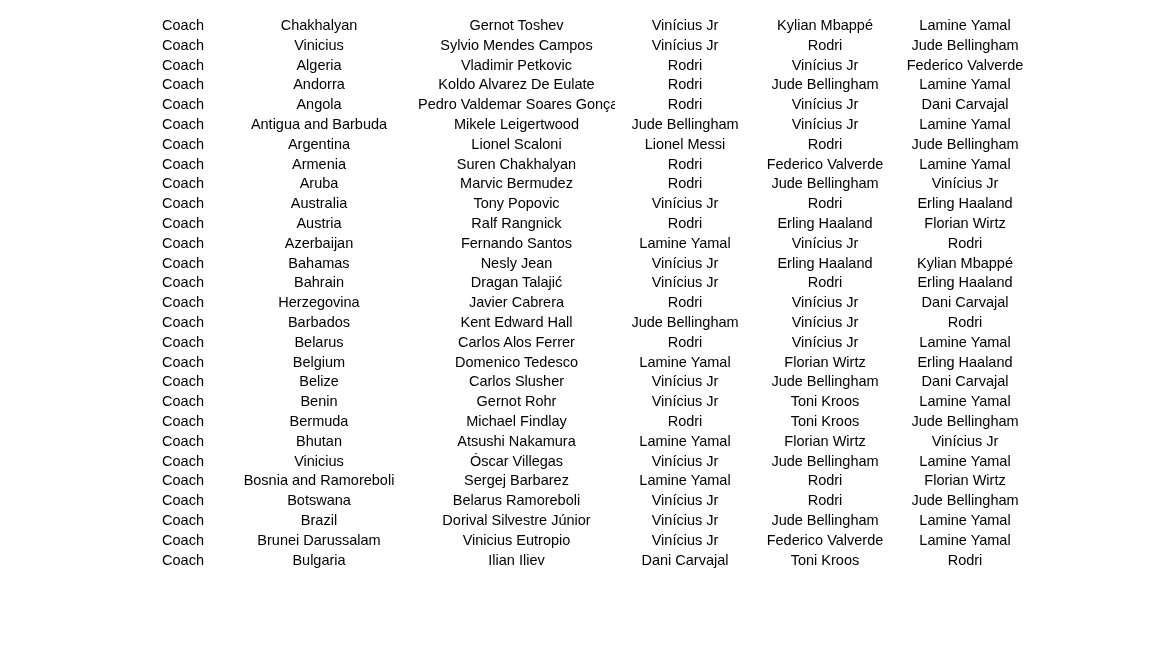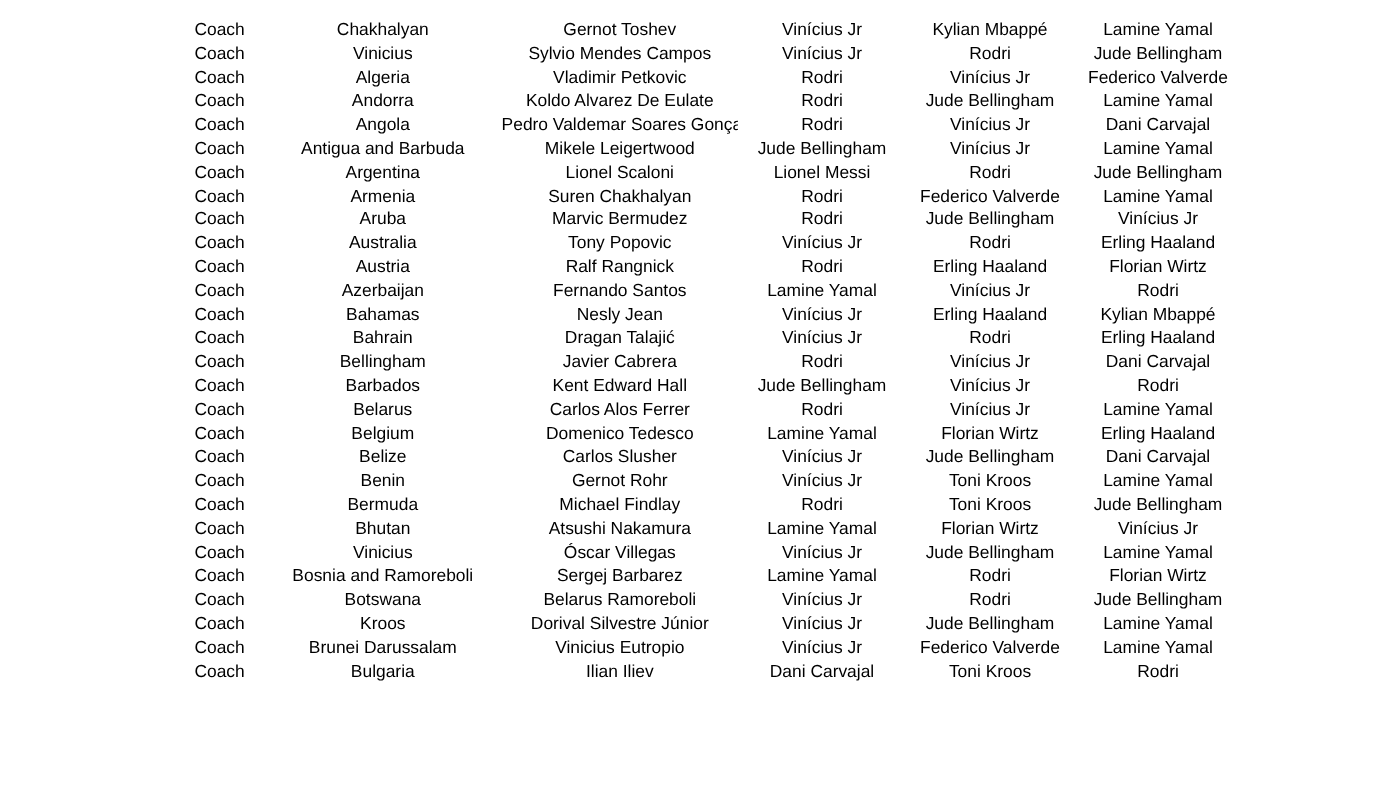--- a/index.html
+++ b/index.html
@@ -210,21 +210,21 @@
           <td>Bahrain</td>
           <td>Dragan Talajić</td>
           <td>Vinícius Jr</td>
           <td>Rodri</td>
           <td>Erling Haaland</td>
           <td></td>
         </tr>
         <tr>
           <td></td>
           <td>Coach</td>
-          <td>Bellingham</td>
+          <td>Herzegovina</td>
           <td>Javier Cabrera</td>
           <td>Rodri</td>
           <td>Vinícius Jr</td>
           <td>Dani Carvajal</td>
           <td></td>
         </tr>
         <tr>
           <td></td>
           <td>Coach</td>
           <td>Barbados</td>
@@ -320,21 +320,21 @@
           <td>Botswana</td>
           <td>Belarus Ramoreboli</td>
           <td>Vinícius Jr</td>
           <td>Rodri</td>
           <td>Jude Bellingham</td>
           <td></td>
         </tr>
         <tr>
           <td></td>
           <td>Coach</td>
-          <td>Kroos</td>
+          <td>Brazil</td>
           <td>Dorival Silvestre Júnior</td>
           <td>Vinícius Jr</td>
           <td>Jude Bellingham</td>
           <td>Lamine Yamal</td>
           <td></td>
         </tr>
         <tr>
           <td></td>
           <td>Coach</td>
           <td>Brunei Darussalam</td>

